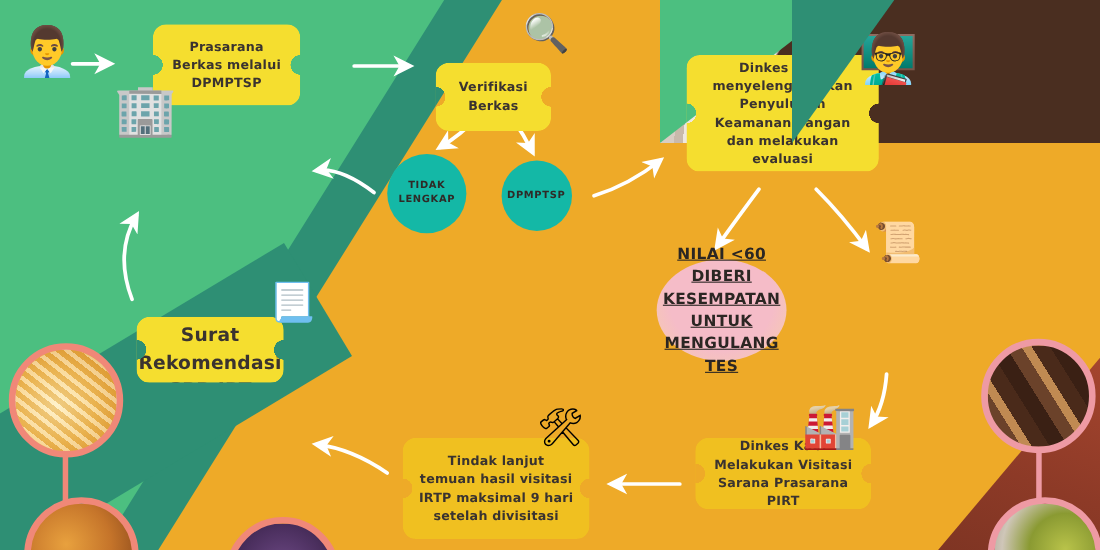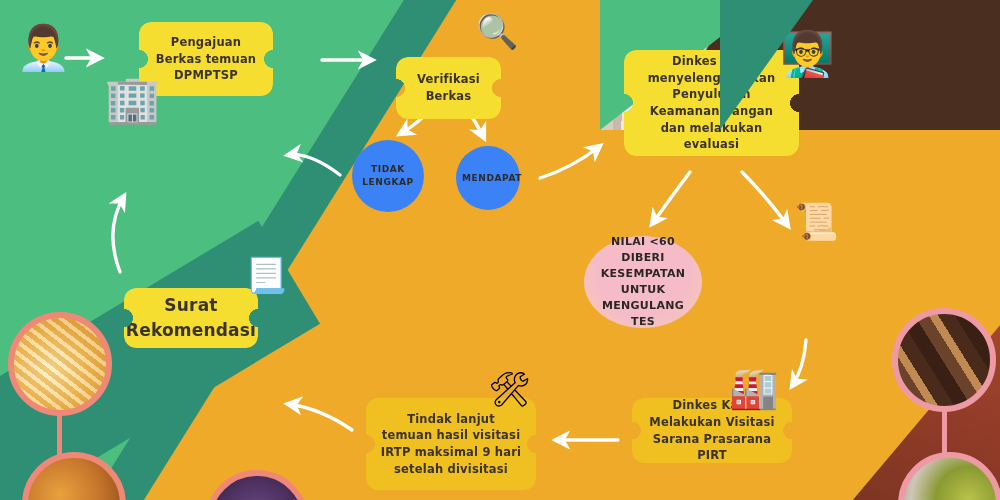--- a/index.html
+++ b/index.html
@@ -98,48 +98,49 @@
   #box-verifikasi{ left: 396px; top: 32px;  width: 105px; height: 62px;  font-size: 11.5px; margin-top: 25px; }
   #box-dinkes1   { left: 624px; top: 50px;  width: 175px; height: 106px; font-size: 11.5px; }
   #box-penerbitan{ left: 124px; top: 288px; width: 134px; height: 60px;  font-size: 17px; }
   #box-tindak    { left: 366px; top: 398px; width: 170px; height: 92px;  font-size: 11.5px; }
   #box-dinkes2   { left: 632px; top: 398px; width: 160px; height: 65px;  font-size: 11.5px; }
 
   
   .circle {
     position: absolute;
     border-radius: 50%;
-    background: #3b82f6;
+    background: #14b8a6;
     color: #2f2a27;
     font-weight: 800;
     font-size: 9px;
     letter-spacing: .6px;
-    display: flex; align-items: center; justify-content: flex-start;
+    display: flex; align-items: center; justify-content: flex-end;
     text-align: center;
     line-height: 1.4;
     padding: 6px;
   }
   #circle-tidak  { left: 352px; top: 140px; width: 72px; height: 72px; }
   #circle-lengkap{ left: 456px; top: 146px; width: 64px; height: 64px; }
 
   .blob {
     position: absolute;
     border-radius: 50%;
     display: flex; align-items: center; justify-content: center;
     text-align: center;
     color: #2b2623;
     font-weight: 800;
     line-height: 1.45;
     letter-spacing: .3px;
     padding: 6px;
   }
   #blob-nilai-low {
-    left: 584px; top: 236px; width: 118px; height: 92px;
+    left: 597px; top: 236px; width: 118px; height: 92px;
     background: radial-gradient(circle at 50% 38%, #f5bcc8 0%, #f5bcc8 58%, #f6cfa8 100%);
-    font-size: 11px;
+    font-size: 14px;
+    text-decoration: underline;
   }
   #blob-nilai-high {
     left: 748px; top: 240px; width: 92px; height: 92px;
     background: radial-gradient(circle at 50% 34%, #f6bcc9 0%, #f6bcc9 55%, #f7d2a4 100%);
     font-size: 9.5px;
   }
 
   
   .arrow { position: absolute; pointer-events: none; }
 
@@ -222,21 +223,21 @@
 
       <path d="M618,440 L556,440"></path>
 
       <path d="M352,430 Q320,408 288,404"></path>
 
       <path d="M120,272 Q104,230 124,196"></path>
     </g>
   </svg>
 
   <div class="box" id="box-pengajuan">
-    <span>Pengajuan Berkas temuan DPMPTSP</span>
+    <span>Prasarana Berkas melalui DPMPTSP</span>
   </div>
 
   <div class="box" id="box-verifikasi">
     <span>Verifikasi Berkas</span>
   </div>
 
   <div class="box" id="box-dinkes1">
     <span>Dinkes Kab. menyelenggarakan Penyuluhan Keamanan Pangan dan melakukan evaluasi</span>
   </div>
 
@@ -250,21 +251,21 @@
 
   <div class="box box-amber" id="box-dinkes2">
     <span>Dinkes Kab. Melakukan Visitasi Sarana Prasarana PIRT</span>
   </div>
 
   <div class="circle" id="circle-tidak">
     <span>TIDAK LENGKAP</span>
   </div>
 
   <div class="circle" id="circle-lengkap">
-    <span>MENDAPAT</span>
+    <span>DPMPTSP</span>
   </div>
 
   <div class="blob" id="blob-nilai-low">
     <span>NILAI &lt;60 DIBERI KESEMPATAN UNTUK MENGULANG TES</span>
   </div>
 
 
   <div class="icon" id="ic-person">👨‍💼</div>
   <div class="icon" id="ic-building">🏢</div>
   <div class="icon" id="ic-magnify">🔍</div>

